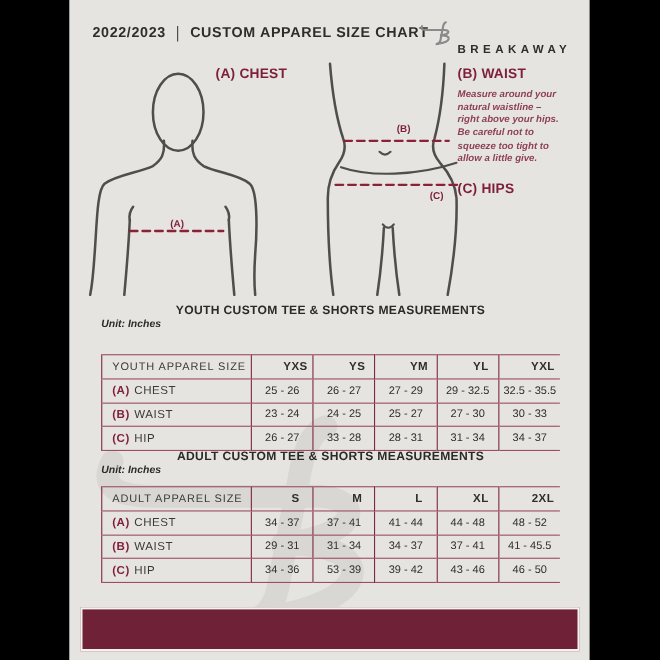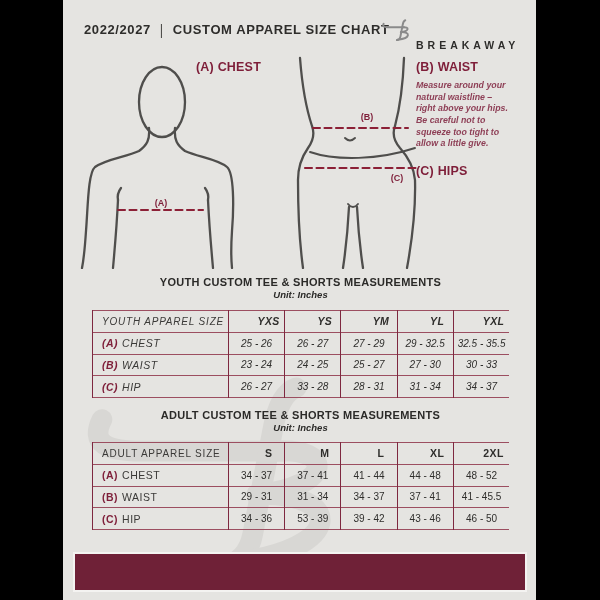--- a/index.html
+++ b/index.html
@@ -28,47 +28,47 @@
   .fig-lower{left:218px;top:56px;}
   .fig path,.fig ellipse{fill:none;stroke:#4f4e4c;stroke-width:2.3;stroke-linecap:round;}
   .fig .dash{stroke:#8c2036;stroke-width:2.1;stroke-dasharray:7 4.5;}
   .fig .thin{stroke-width:1.9;}
   .fig text{font-family:"Liberation Sans",sans-serif;font-size:9px;font-weight:bold;
             fill:#7e1e39;text-anchor:middle;}
 
   
   .tbl-title{position:absolute;left:29px;width:417px;text-align:center;
              font-size:11px;font-weight:bold;color:#2b2a28;letter-spacing:.3px;}
-  .tbl-unit{position:absolute;left:29px;width:417px;text-align:center;
+  .tbl-unit{position:absolute;left:29px;width:417px;text-align:left;
             font-size:9.5px;font-style:italic;font-weight:600;color:#2b2a28;}
   .sizetable{position:absolute;left:29px;width:417px;border-collapse:collapse;table-layout:fixed;}
   .sizetable tr{height:21.8px;border-top:1.3px solid #9c4e60;}
   .sizetable tr:last-child{border-bottom:1.3px solid #9c4e60;}
   .sizetable th,.sizetable td{border-left:1.5px solid #7e2840;padding:0;
             font-size:10px;color:#2f2e2c;text-align:center;vertical-align:middle;}
   .sizetable th{font-weight:bold;font-size:10.5px;letter-spacing:.4px;padding-left:24px;}
   .sizetable .lblcol{text-align:left;padding-left:9px;}
   .sizetable th.lblcol{font-weight:400;font-size:10px;letter-spacing:.8px;color:#3b3a38;}
   .sizetable td.lblcol{letter-spacing:.5px;color:#3a3937;font-size:10.5px;}
   .sizetable .pfx{font-weight:800;color:#7e1e39;margin-right:4px;}
 
-  .y-title{top:276px;} .y-unit{top:289px;} .y-table{top:310px;font-style:italic;}
+  .y-title{top:276px;} .y-unit{top:289px;} .y-table{top:322px;}
   .a-title{top:409px;} .a-unit{top:422px;} .a-table{top:442px;}
 
   .watermark{position:absolute;left:15px;top:360px;width:270px;height:222px;opacity:1;}
   .footer{position:absolute;left:10px;top:552px;width:454px;height:40px;
           box-sizing:border-box;background:#6f2137;border:2px solid #f4f3f1;}
 </style>
 </head>
 <body>
 
 <div class="doc">
 
   <div class="hdr">
-    <span>2022/2027</span>
+    <span>2022/2023</span>
     <span class="sep">|</span>
     <span>CUSTOM APPAREL SIZE CHART</span>
   </div>
   <svg class="logo" viewBox="0 0 34 28">
     <g fill="none" stroke="#8a8a8a" stroke-width="2.2" stroke-linecap="round">
       <path d="M3,7.5 C1.5,10.5 3.5,11.5 8,11.5 L26,11.5"></path>
       <path d="M27.5,3.5 C26,4 25,6 24.5,9 L22,22 C21.5,24.5 20,25.8 18,26"></path>
       <path d="M25,11.5 C32,11 32.5,15.8 22.5,17"></path>
       <path d="M22.5,17 C33.5,16.5 34,24 19,25.6"></path>
     </g>

